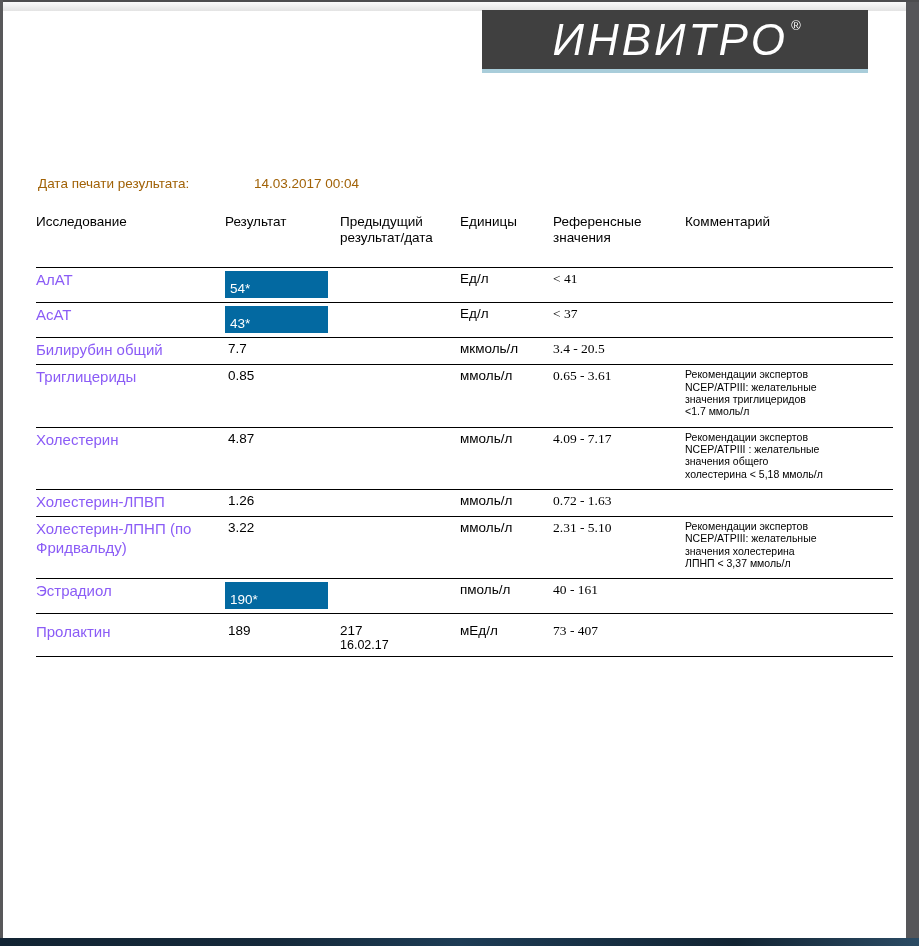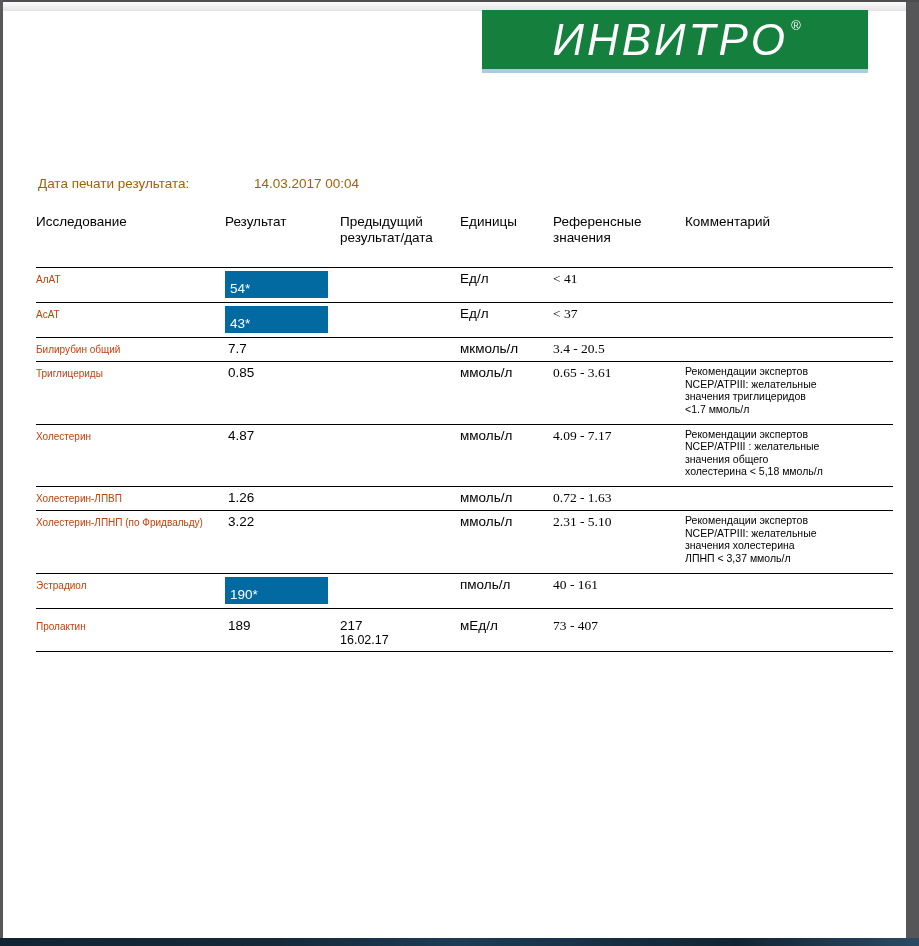--- a/index.html
+++ b/index.html
@@ -10,35 +10,35 @@
   }
   
   .frame-top{position:absolute;top:0;left:0;width:919px;height:11px;
     background:linear-gradient(#fbfbfb,#e3e3e3);border-top:2px solid #4d4d4f;box-sizing:border-box;}
   .frame-left{position:absolute;top:0;left:0;width:3px;height:946px;background:#58585a;}
   .scroll-strip{position:absolute;top:2px;right:0;width:13px;height:936px;background:#565659;}
   .bottom-bar{position:absolute;left:0;bottom:0;width:919px;height:8px;
     background:linear-gradient(90deg,#122433 0%,#15293a 30%,#1d3c55 50%,#122433 80%,#2b4b64 100%);}
   
   .logo-box{position:absolute;left:482px;top:10px;width:386px;height:59px;
-    background:#15803d;border-bottom:4px solid #a9cdda;
+    background:#404040;border-bottom:4px solid #a9cdda;
     display:flex;align-items:center;justify-content:center;}
   .logo-text{color:#ffffff;font-style:italic;font-size:44px;letter-spacing:3px;line-height:1;}
   .logo-reg{color:#ffffff;font-style:italic;font-size:13px;vertical-align:top;position:relative;top:-14px;left:3px;}
   
   .date-line{position:absolute;left:38px;top:176px;font-size:13.5px;color:#a16207;}
   .date-label{display:inline-block;width:216px;}
   
   .results{position:absolute;left:36px;top:211px;width:857px;border-collapse:collapse;table-layout:fixed;}
   .results td,.results th{vertical-align:top;text-align:left;font-weight:normal;
     padding:3px 8px 4px 0;font-size:13.5px;color:#000;}
   .results thead th{padding-bottom:21px;line-height:1.2;}
   .results thead tr{border-bottom:1px solid #000;}
   .results tbody tr{border-bottom:1px solid #000;}
-  .cell-test span{color:#c2410c;font-size:10px;line-height:1.25;}
+  .cell-test span{color:#8b5cf6;font-size:15px;line-height:1.25;}
   .cell-result{font-weight:bold;font-size:15px;}
   .cell-result .plain{margin-left:3px;}
   .flagged{background:#0369a1;color:#ffffff;display:inline-block;width:103px;
     box-sizing:border-box;padding:10px 0 2px 5px;}
   .cell-prev .prev-val{display:block;font-size:13.5px;}
   .cell-prev .prev-date{display:block;font-size:12.5px;}
   .cell-units{font-size:13.5px;margin-top:30px;}
   .cell-ref{font-family:"Liberation Serif","DejaVu Serif",serif;font-size:15px;}
   .cell-comment span{display:block;width:138px;font-size:10.5px;line-height:1.18;padding-bottom:5px;}
   .results tbody tr:last-child td{padding-top:9px;}

